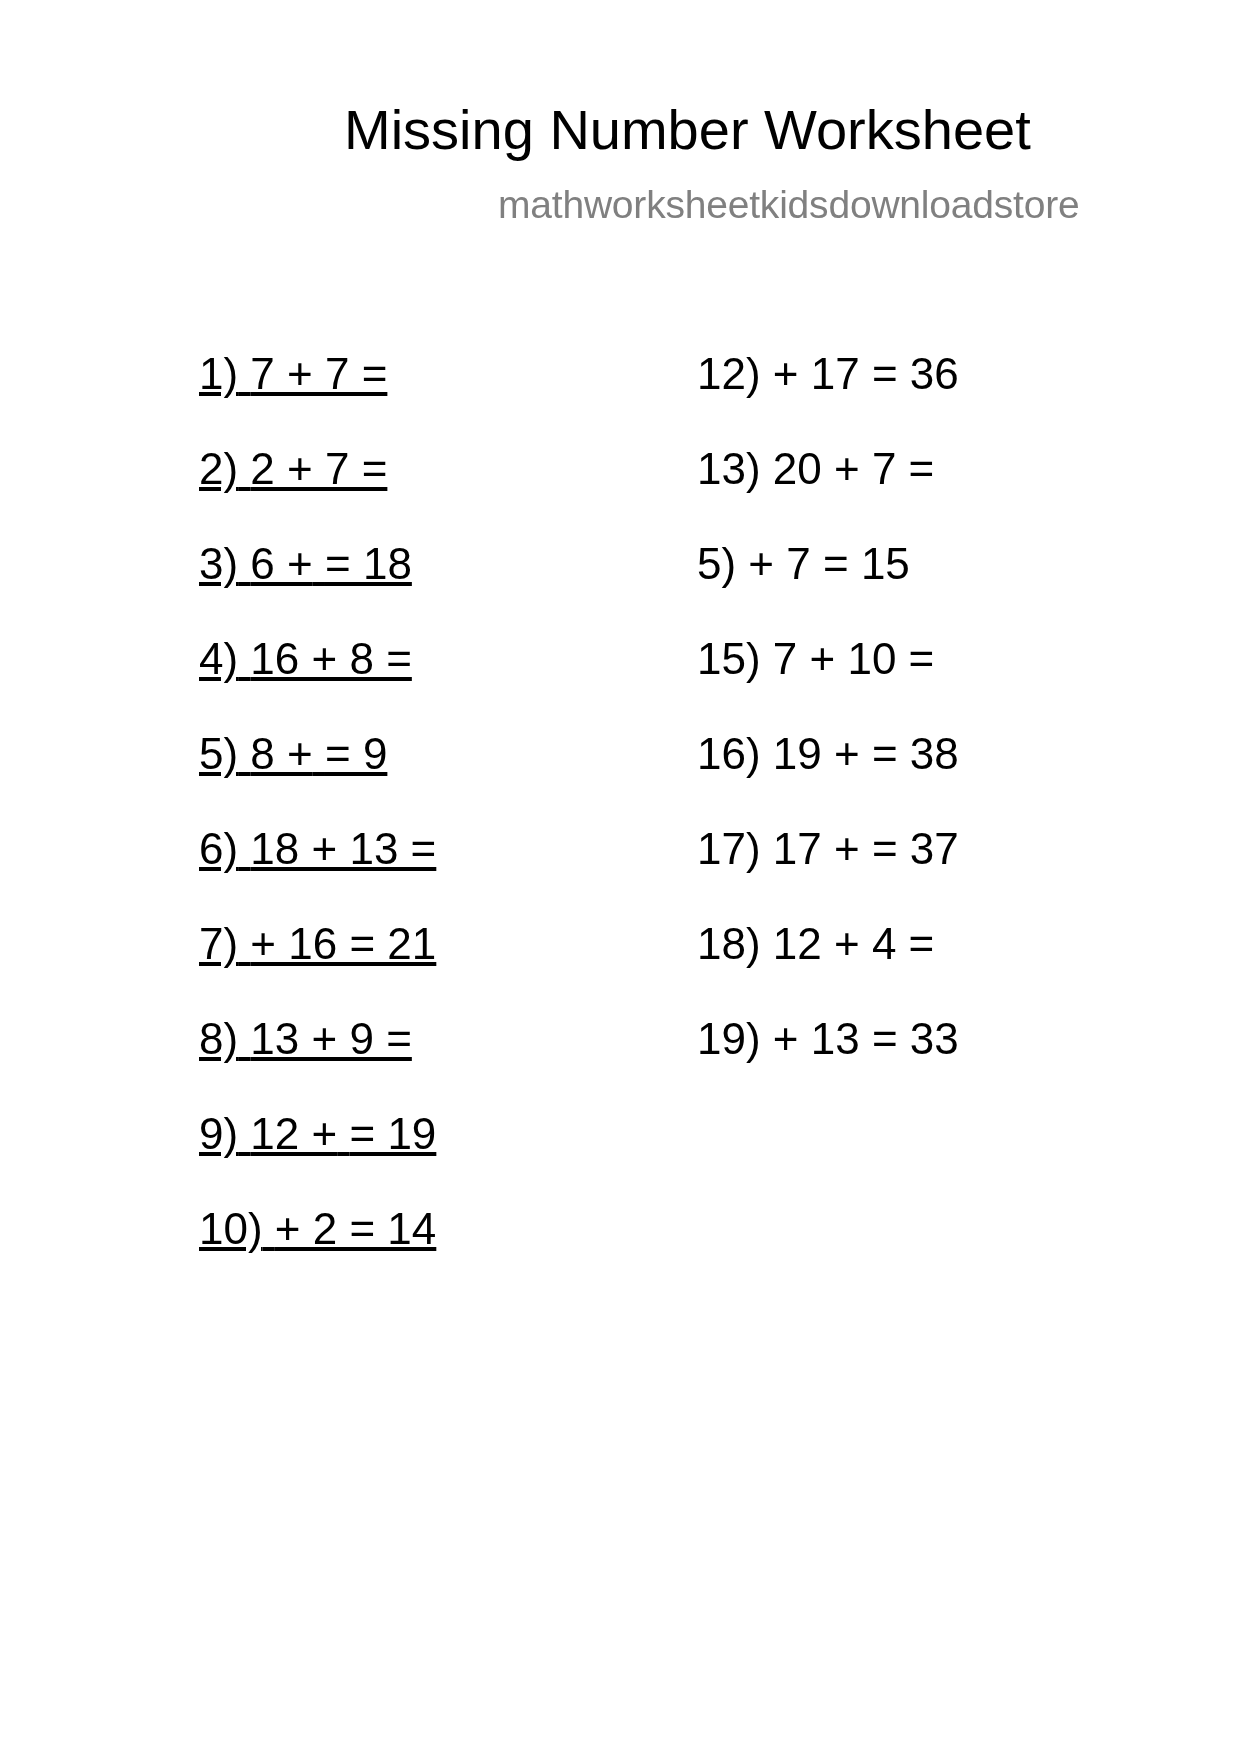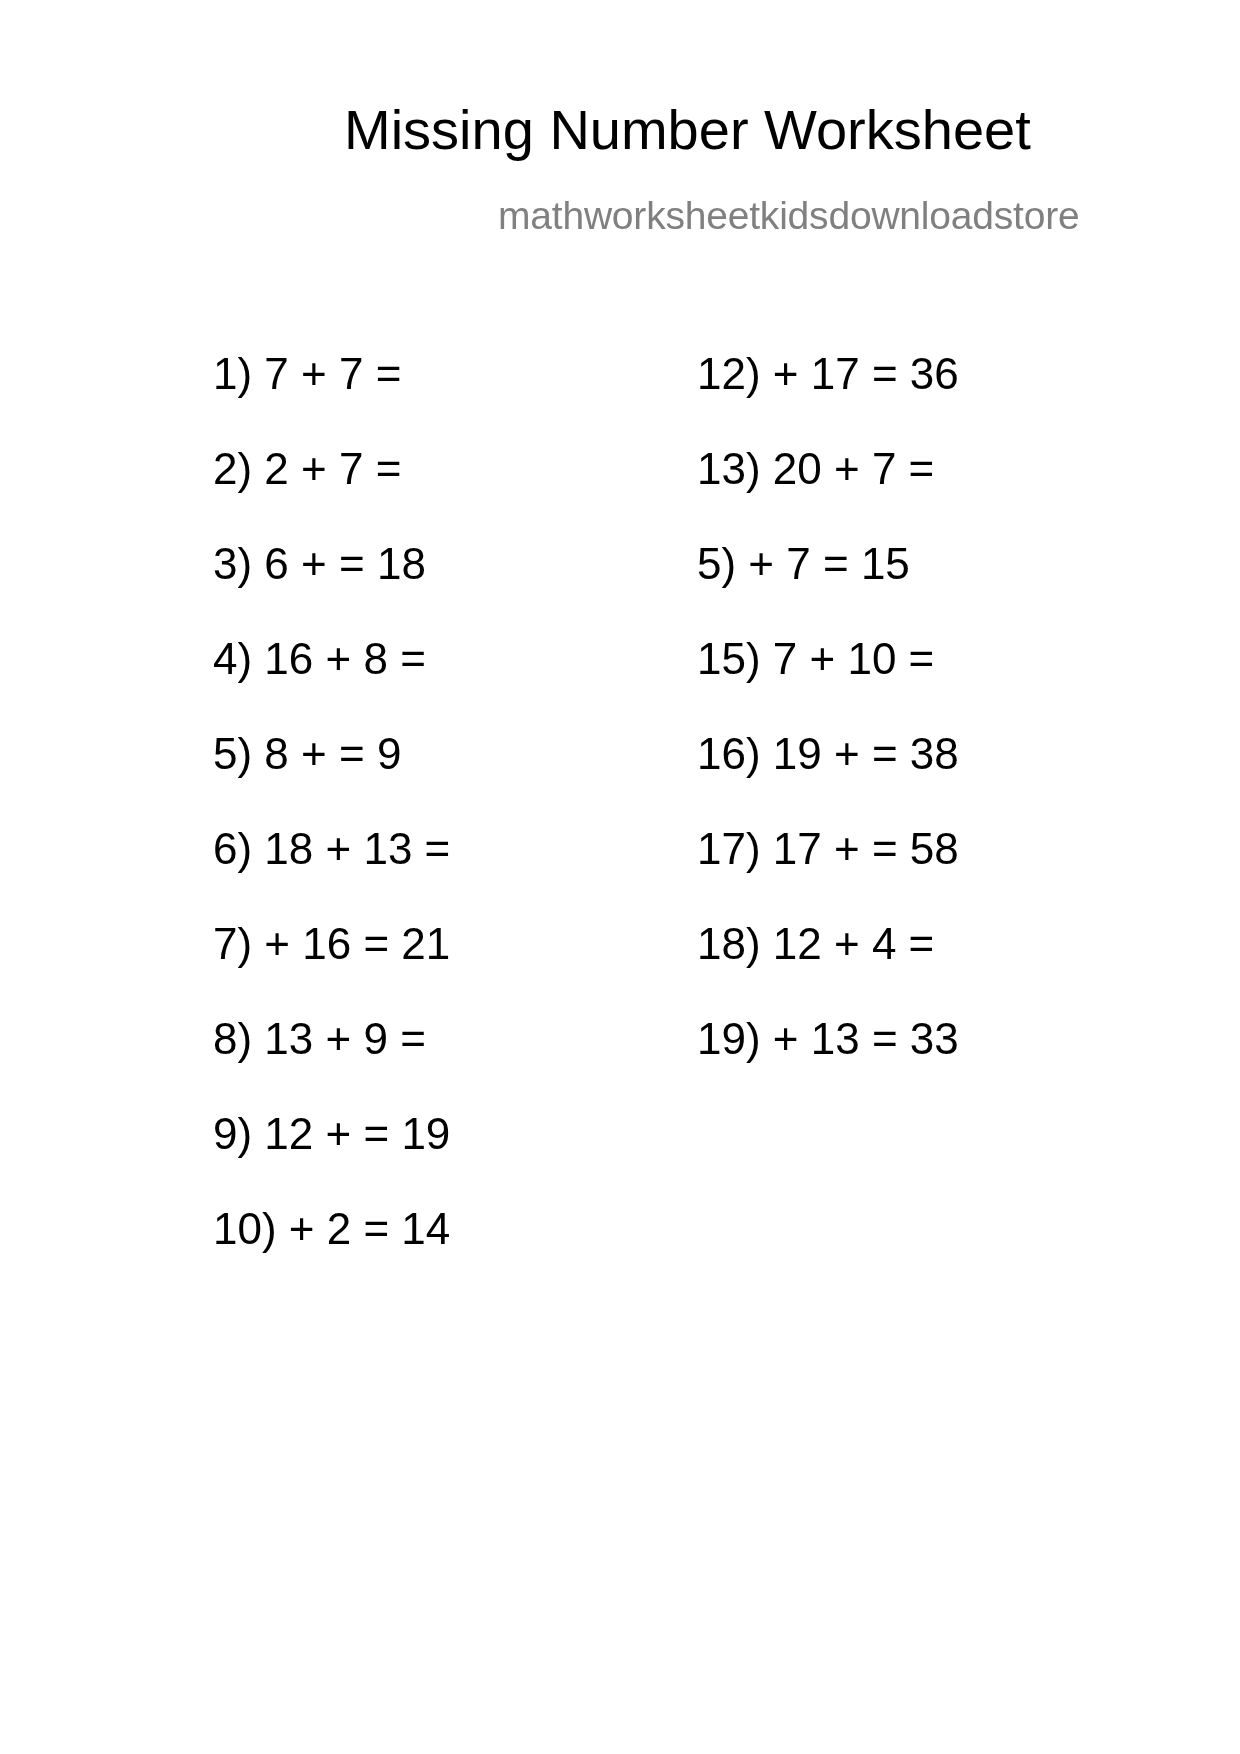--- a/index.html
+++ b/index.html
@@ -27,27 +27,26 @@
     }
     .subtitle {
       position: absolute;
       left: 498px;
       top: 182px;
       font-size: 39px;
       line-height: 46px;
       color: #808080;
       white-space: nowrap;
       letter-spacing: -0.2px;
-      margin-top: 11px;
     }
     .column {
       position: absolute;
       top: 346px;
     }
-    .col-left { left: 213px; }
+    .col-left { left: 199px; text-decoration: underline; }
     .col-right { left: 697px; }
     .problem {
       height: 95px;
       font-size: 44px;
       line-height: 56px;
       white-space: nowrap;
     }
     .problem span { display: inline; }
     .blank {
       display: inline-block;
@@ -75,16 +74,16 @@
   <div class="problem"><span>9)</span> <span>12 +</span> <span class="blank"></span> <span>= 19</span></div>
   <div class="problem"><span>10)</span><span></span> <span class="blank"></span> <span>+ 2 = 14</span></div>
 </div>
 
 <div class="column col-right">
   <div class="problem"><span>12)</span><span></span> <span class="blank"></span> <span>+ 17 = 36</span></div>
   <div class="problem"><span>13)</span> <span>20 + 7 =</span> <span class="blank"></span> <span></span></div>
   <div class="problem"><span>5)</span><span></span> <span class="blank"></span> <span>+ 7 = 15</span></div>
   <div class="problem"><span>15)</span> <span>7 + 10 =</span> <span class="blank"></span> <span></span></div>
   <div class="problem"><span>16)</span> <span>19 +</span> <span class="blank"></span> <span>= 38</span></div>
-  <div class="problem"><span>17)</span> <span>17 +</span> <span class="blank"></span> <span>= 58</span></div>
+  <div class="problem"><span>17)</span> <span>17 +</span> <span class="blank"></span> <span>= 37</span></div>
   <div class="problem"><span>18)</span> <span>12 + 4 =</span> <span class="blank"></span> <span></span></div>
   <div class="problem"><span>19)</span><span></span> <span class="blank"></span> <span>+ 13 = 33</span></div>
 </div>
 
 </body></html>

